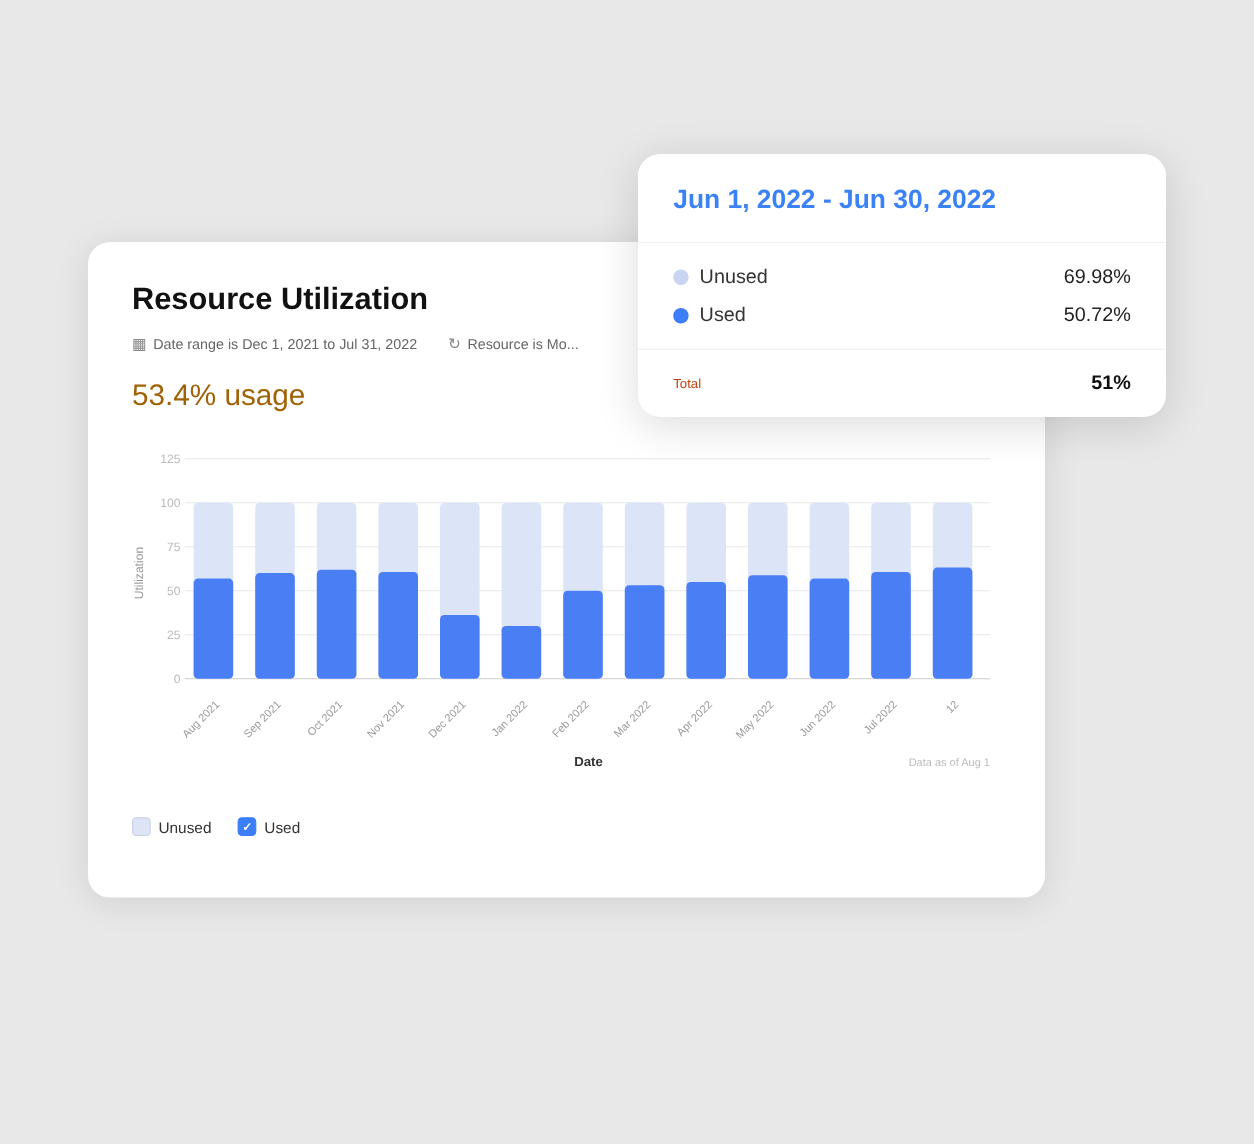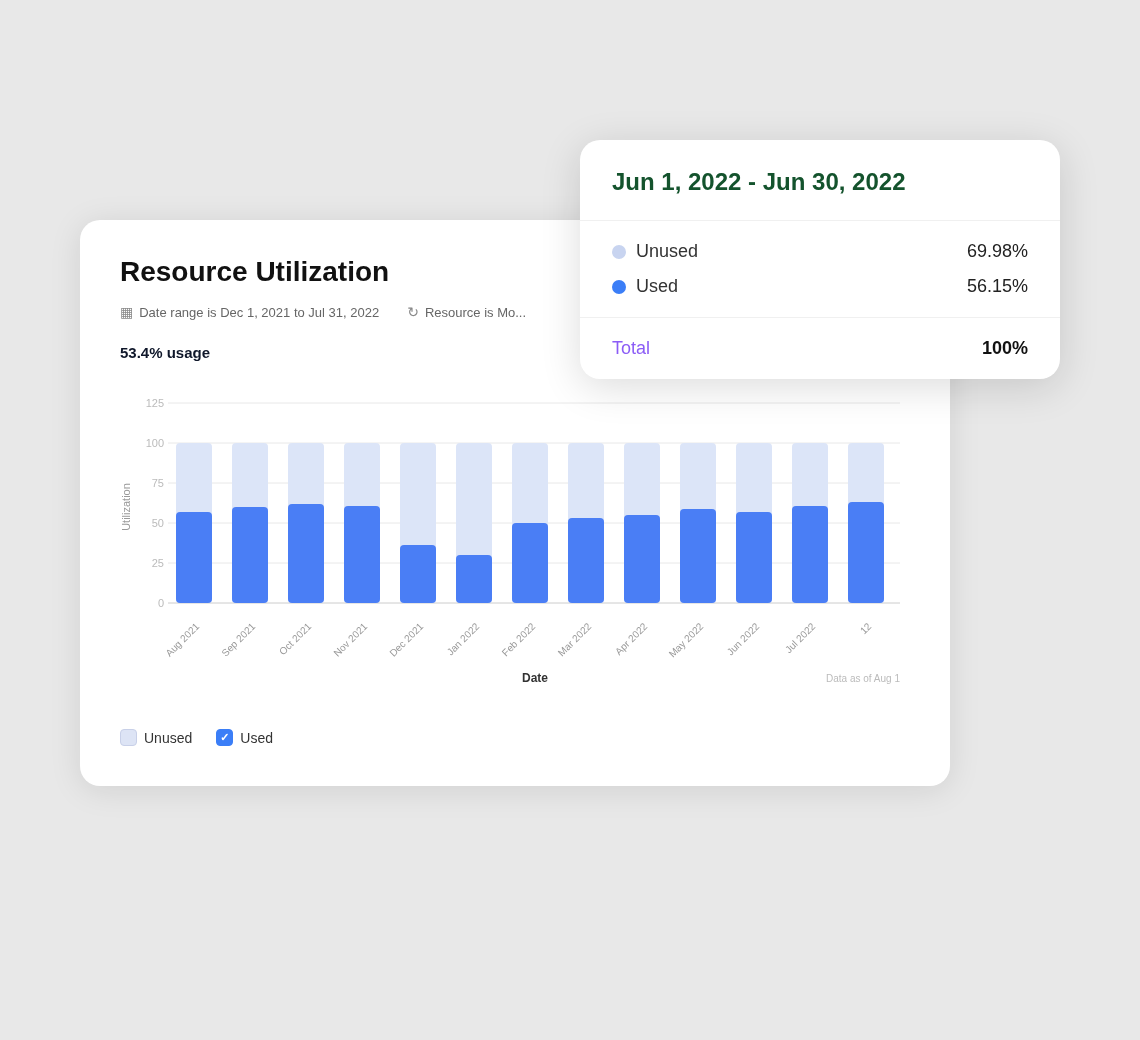--- a/index.html
+++ b/index.html
@@ -23,21 +23,21 @@
     }
 
     
     .main-card {
       position: absolute;
       left: 0;
       top: 80px;
       width: 870px;
       background: #ffffff;
       border-radius: 20px;
-      padding: 36px 40px 40px;
+      padding: 36px 40px 56px;
       box-shadow: 0 4px 32px rgba(0,0,0,0.10);
     }
 
     .card-title {
       font-size: 28px;
       font-weight: 700;
       color: #111;
       margin-bottom: 16px;
     }
 
@@ -55,23 +55,23 @@
       align-items: center;
       gap: 6px;
     }
 
     .filter-icon {
       font-size: 14px;
       color: #888;
     }
 
     .usage-label {
-      font-size: 15px;
-      font-weight: 700;
-      color: #0f172a;
+      font-size: 27px;
+      font-weight: 400;
+      color: #a16207;
       margin-bottom: 16px;
     }
 
     
     .chart-area {
       position: relative;
       width: 100%;
       height: 340px;
       text-decoration: underline;
     }
@@ -149,21 +149,21 @@
     }
 
     .tooltip-header {
       padding: 28px 32px 24px;
       border-bottom: 1.5px solid #f0f0f0;
     }
 
     .tooltip-date {
       font-size: 24px;
       font-weight: 700;
-      color: #14532d;
+      color: #3b82f6;
     }
 
     .tooltip-body {
       padding: 20px 32px;
       border-bottom: 1.5px solid #f0f0f0;
     }
 
     .tooltip-row {
       display: flex;
       align-items: center;
@@ -203,22 +203,22 @@
     }
 
     .tooltip-footer {
       padding: 20px 32px;
       display: flex;
       align-items: center;
       justify-content: space-between;
     }
 
     .tooltip-total-label {
-      font-size: 18px;
-      color: #8b5cf6;
+      font-size: 12px;
+      color: #c2410c;
     }
 
     .tooltip-total-value {
       font-size: 18px;
       font-weight: 700;
       color: #111;
     }
   </style>
 </head>
 <body>
@@ -345,22 +345,22 @@
           <div class="tooltip-dot unused"></div>
           <span>Unused</span>
         </div>
         <span class="tooltip-value">69.98%</span>
       </div>
       <div class="tooltip-row">
         <div class="tooltip-legend">
           <div class="tooltip-dot used"></div>
           <span>Used</span>
         </div>
-        <span class="tooltip-value">56.15%</span>
+        <span class="tooltip-value">50.72%</span>
       </div>
     </div>
 
     <div class="tooltip-footer">
       <span class="tooltip-total-label">Total</span>
-      <span class="tooltip-total-value">100%</span>
+      <span class="tooltip-total-value">51%</span>
     </div>
   </div>
 </div>
 
 </body></html>

